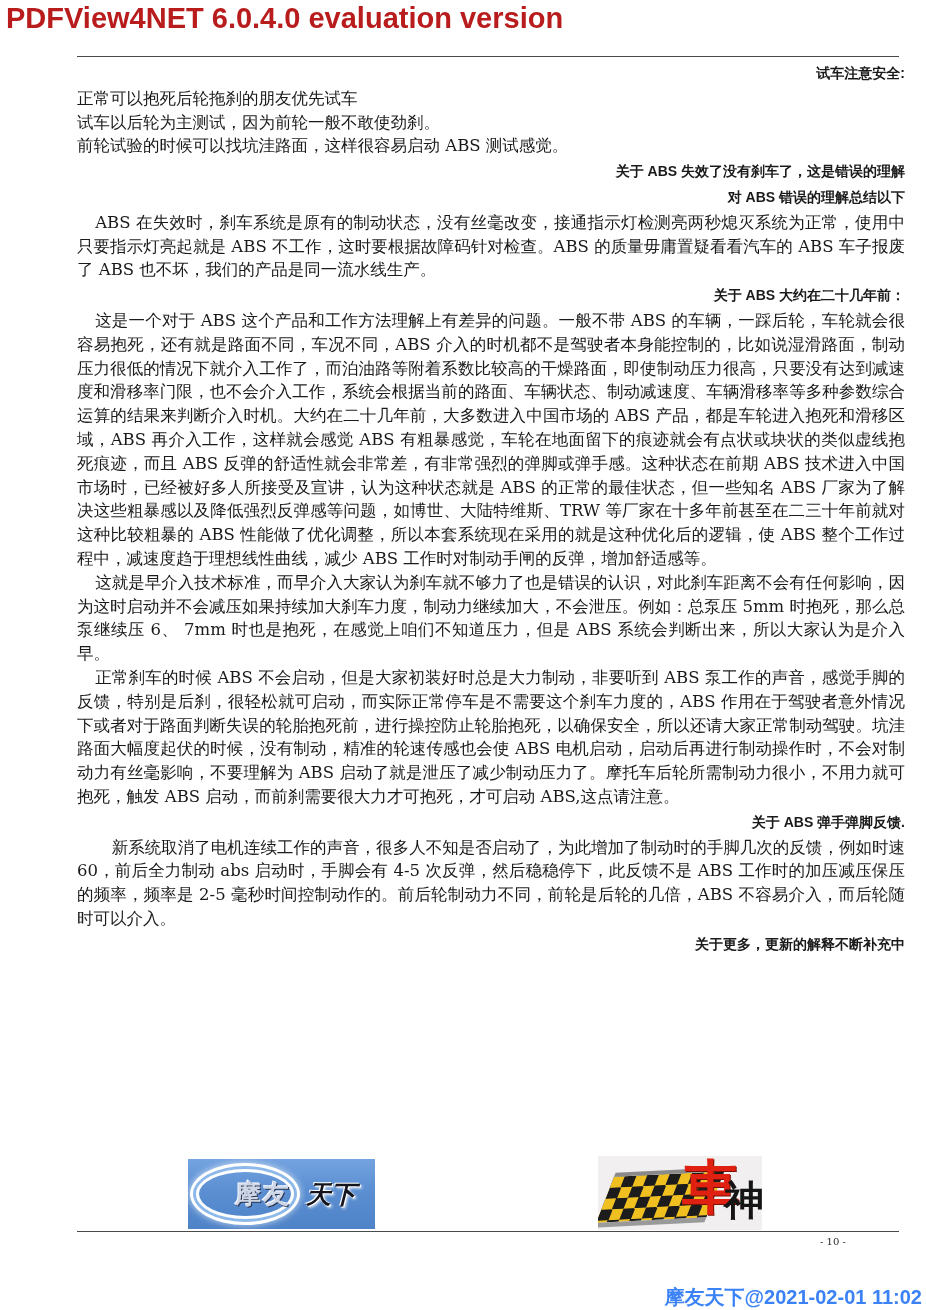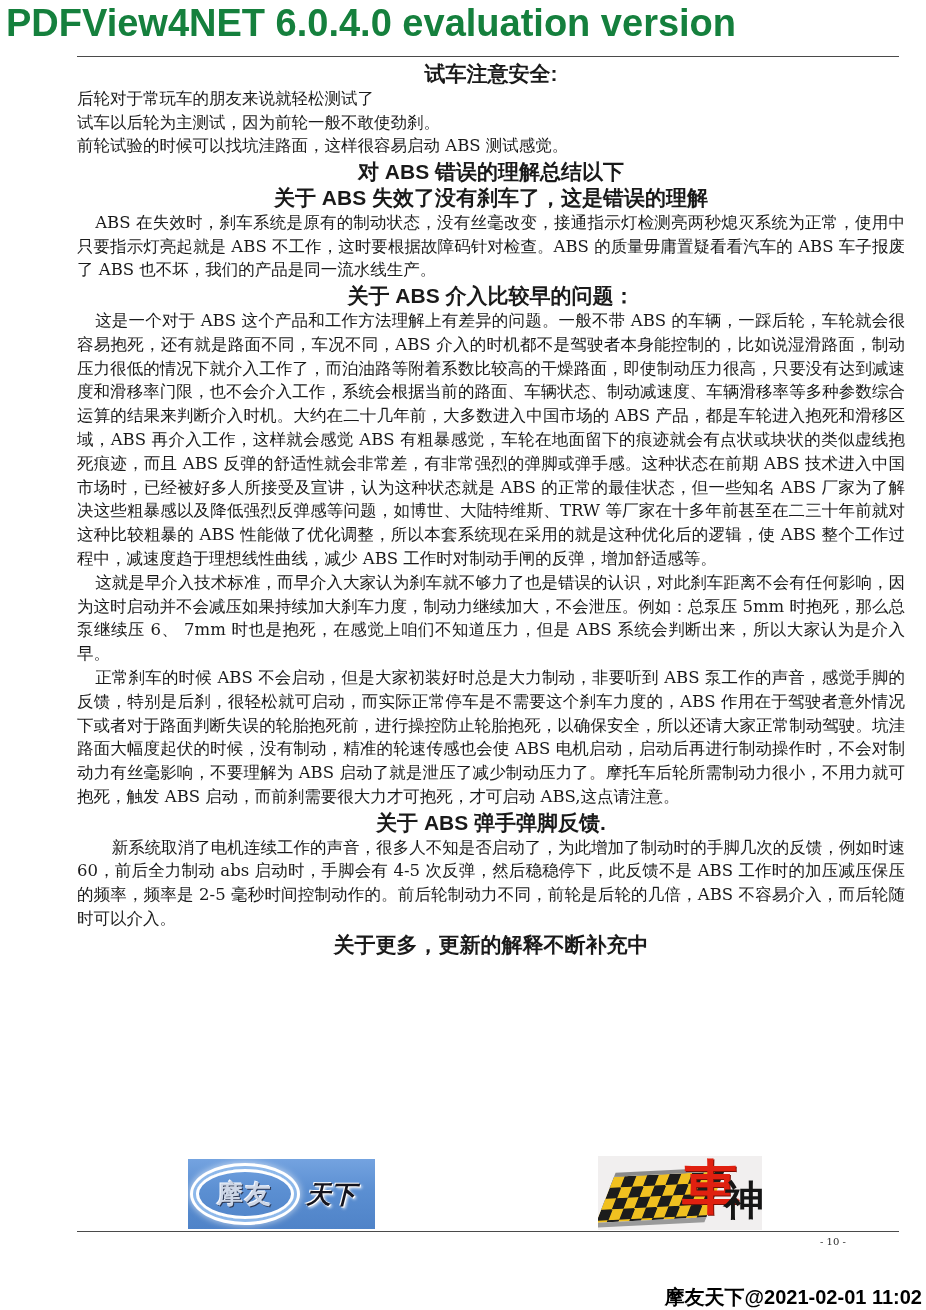--- a/index.html
+++ b/index.html
@@ -7,51 +7,51 @@
     width: 926px; height: 1310px;
     background: #ffffff;
     position: relative;
     font-family: "DejaVu Serif", serif;
     color: #1a1a1a;
     overflow: hidden;
   }
   .eval-title {
     position: absolute; left: 6px; top: 2px;
     font-family: "Liberation Sans", "DejaVu Sans", sans-serif;
-    font-weight: 700; font-size: 38px; letter-spacing: 0px;
-    color: #15803d; white-space: nowrap;
+    font-weight: 700; font-size: 29px; letter-spacing: 0px;
+    color: #b91c1c; white-space: nowrap;
   }
   .rule { position: absolute; left: 77px; width: 822px; border-top: 1px solid #4a4a4a; height: 0; }
   .rule-top { top: 56px; }
   .rule-bottom { top: 1231px; }
   .content {
     position: absolute; left: 77px; top: 60px; width: 828px;
     font-size: 16.5px; line-height: 23.8px;
     text-align: justify; text-justify: inter-ideograph;
   }
   .content p { margin: 0; }
   .content .h {
     font-family: "Liberation Sans", "DejaVu Sans", sans-serif;
-    font-weight: 700; font-size: 21px;
-    margin: 2px 0 1px 0; text-align: center;
+    font-weight: 700; font-size: 14px;
+    margin: 2px 0 1px 0; text-align: right;
   }
   .ind1 { text-indent: 1.1em; }
   .ind2 { text-indent: 2.1em; }
 
   
   .logo-left {
     position: absolute; left: 188px; top: 1159px; width: 187px; height: 70px;
     background: linear-gradient(180deg, #74a3e0 0%, #5b8fd2 45%, #4f83c8 100%);
     display: flex; align-items: center; overflow: hidden;
   }
   .oval-badge {
     width: 92px; height: 44px; margin-left: 8px;
     border: 3px solid #ffffff; border-radius: 50%;
     box-shadow: 0 0 0 3px #8db8ea, 0 0 0 6px #ffffff, 0 0 6px 7px rgba(255,255,255,0.55);
-    display: flex; align-items: center; justify-content: center;
+    display: flex; align-items: center; justify-content: flex-end;
     flex: none;
   }
   .oval-text {
     font-family: "Liberation Sans", sans-serif; font-weight: 700; font-size: 26px;
     color: #cdd6e6; text-shadow: 1px 1px 0 #2a3550, -1px -1px 0 #f4f8ff; letter-spacing: 2px;
   }
   .tianxia-text {
     font-family: "DejaVu Serif", serif; font-weight: 700; font-style: italic;
     font-size: 25px; color: #14141e; margin-left: 12px;
     text-shadow: 1px 1px 0 #ffffff, -1px -1px 0 #ffffff, 2px 2px 3px rgba(255,255,255,0.9);
@@ -80,42 +80,42 @@
     font-family: "DejaVu Serif", serif;
   }
 
   .page-number {
     position: absolute; left: 820px; top: 1236px;
     font-size: 10px; color: #2a2a2a; font-family: "DejaVu Serif", serif;
   }
   .watermark {
     position: absolute; right: 4px; top: 1284px;
     font-family: "Liberation Sans", "DejaVu Sans", sans-serif;
-    font-weight: 700; font-size: 20px; color: #000000;
+    font-weight: 700; font-size: 20px; color: #3b82f6;
     text-shadow: 1px 1px 0 #ffffff; white-space: nowrap;
   }
 </style>
 </head>
 <body>
 
 <div>
 
   <div class="eval-title">PDFView4NET 6.0.4.0 evaluation version</div>
 
   <div class="rule rule-top"></div>
 
   <div class="content">
     <p class="h">试车注意安全:</p>
-    <p>后轮对于常玩车的朋友来说就轻松测试了</p>
+    <p>正常可以抱死后轮拖刹的朋友优先试车</p>
     <p>试车以后轮为主测试，因为前轮一般不敢使劲刹。</p>
     <p>前轮试验的时候可以找坑洼路面，这样很容易启动 ABS 测试感觉。</p>
+    <p class="h">关于 ABS 失效了没有刹车了，这是错误的理解</p>
     <p class="h">对 ABS 错误的理解总结以下</p>
-    <p class="h">关于 ABS 失效了没有刹车了，这是错误的理解</p>
     <p class="ind1">ABS 在失效时，刹车系统是原有的制动状态，没有丝毫改变，接通指示灯检测亮两秒熄灭系统为正常，使用中只要指示灯亮起就是 ABS 不工作，这时要根据故障码针对检查。ABS 的质量毋庸置疑看看汽车的 ABS 车子报废了 ABS 也不坏，我们的产品是同一流水线生产。</p>
-    <p class="h">关于 ABS 介入比较早的问题：</p>
+    <p class="h">关于 ABS 大约在二十几年前：</p>
     <p class="ind1">这是一个对于 ABS 这个产品和工作方法理解上有差异的问题。一般不带 ABS 的车辆，一踩后轮，车轮就会很容易抱死，还有就是路面不同，车况不同，ABS 介入的时机都不是驾驶者本身能控制的，比如说湿滑路面，制动压力很低的情况下就介入工作了，而泊油路等附着系数比较高的干燥路面，即使制动压力很高，只要没有达到减速度和滑移率门限，也不会介入工作，系统会根据当前的路面、车辆状态、制动减速度、车辆滑移率等多种参数综合运算的结果来判断介入时机。大约在二十几年前，大多数进入中国市场的 ABS 产品，都是车轮进入抱死和滑移区域，ABS 再介入工作，这样就会感觉 ABS 有粗暴感觉，车轮在地面留下的痕迹就会有点状或块状的类似虚线抱死痕迹，而且 ABS 反弹的舒适性就会非常差，有非常强烈的弹脚或弹手感。这种状态在前期 ABS 技术进入中国市场时，已经被好多人所接受及宣讲，认为这种状态就是 ABS 的正常的最佳状态，但一些知名 ABS 厂家为了解决这些粗暴感以及降低强烈反弹感等问题，如博世、大陆特维斯、TRW 等厂家在十多年前甚至在二三十年前就对这种比较粗暴的 ABS 性能做了优化调整，所以本套系统现在采用的就是这种优化后的逻辑，使 ABS 整个工作过程中，减速度趋于理想线性曲线，减少 ABS 工作时对制动手闸的反弹，增加舒适感等。</p>
     <p class="ind1">这就是早介入技术标准，而早介入大家认为刹车就不够力了也是错误的认识，对此刹车距离不会有任何影响，因为这时启动并不会减压如果持续加大刹车力度，制动力继续加大，不会泄压。例如：总泵压 5mm 时抱死，那么总泵继续压 6、 7mm 时也是抱死，在感觉上咱们不知道压力，但是 ABS 系统会判断出来，所以大家认为是介入早。</p>
     <p class="ind1">正常刹车的时候 ABS 不会启动，但是大家初装好时总是大力制动，非要听到 ABS 泵工作的声音，感觉手脚的反馈，特别是后刹，很轻松就可启动，而实际正常停车是不需要这个刹车力度的，ABS 作用在于驾驶者意外情况下或者对于路面判断失误的轮胎抱死前，进行操控防止轮胎抱死，以确保安全，所以还请大家正常制动驾驶。坑洼路面大幅度起伏的时候，没有制动，精准的轮速传感也会使 ABS 电机启动，启动后再进行制动操作时，不会对制动力有丝毫影响，不要理解为 ABS 启动了就是泄压了减少制动压力了。摩托车后轮所需制动力很小，不用力就可抱死，触发 ABS 启动，而前刹需要很大力才可抱死，才可启动 ABS,这点请注意。</p>
     <p class="h">关于 ABS 弹手弹脚反馈.</p>
     <p class="ind2">新系统取消了电机连续工作的声音，很多人不知是否启动了，为此增加了制动时的手脚几次的反馈，例如时速 60，前后全力制动 abs 启动时，手脚会有 4-5 次反弹，然后稳稳停下，此反馈不是 ABS 工作时的加压减压保压的频率，频率是 2-5 毫秒时间控制动作的。前后轮制动力不同，前轮是后轮的几倍，ABS 不容易介入，而后轮随时可以介入。</p>
     <p class="h">关于更多，更新的解释不断补充中</p>
   </div>
 
   <div class="logo-left">
     <div class="oval-badge">

